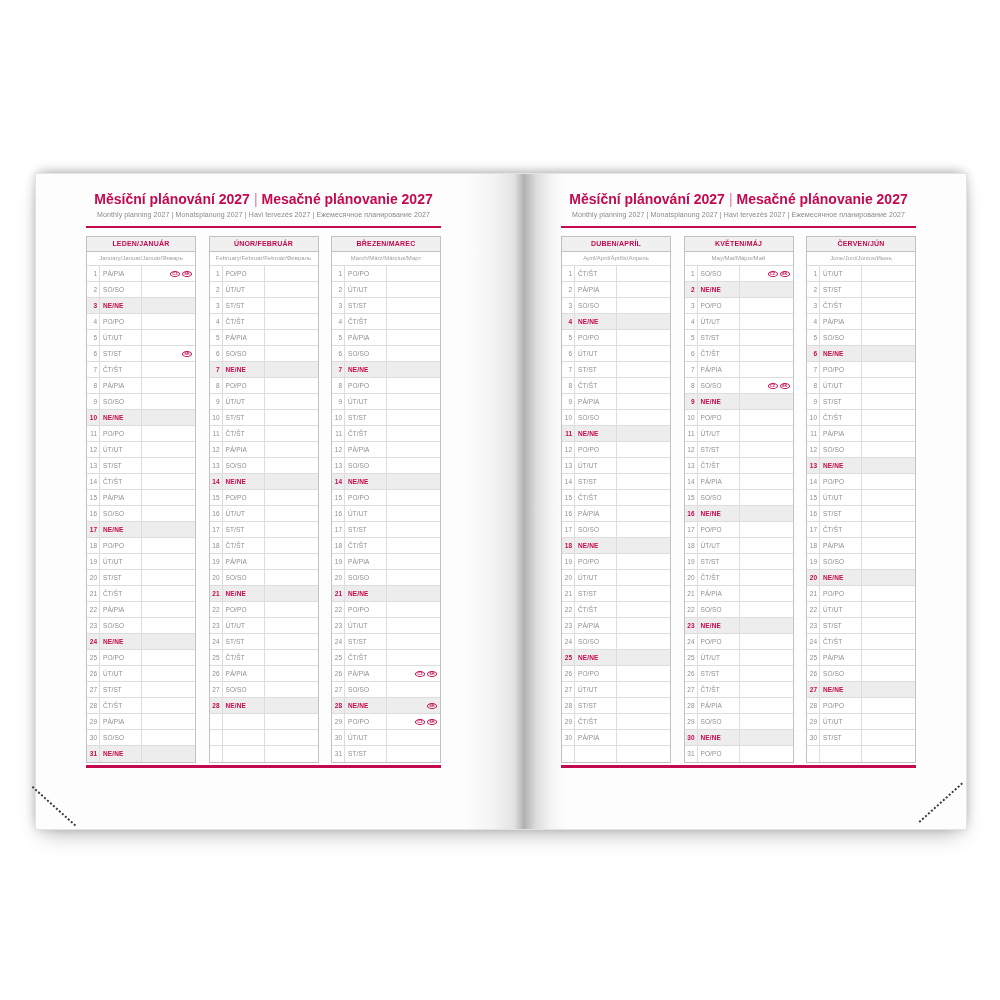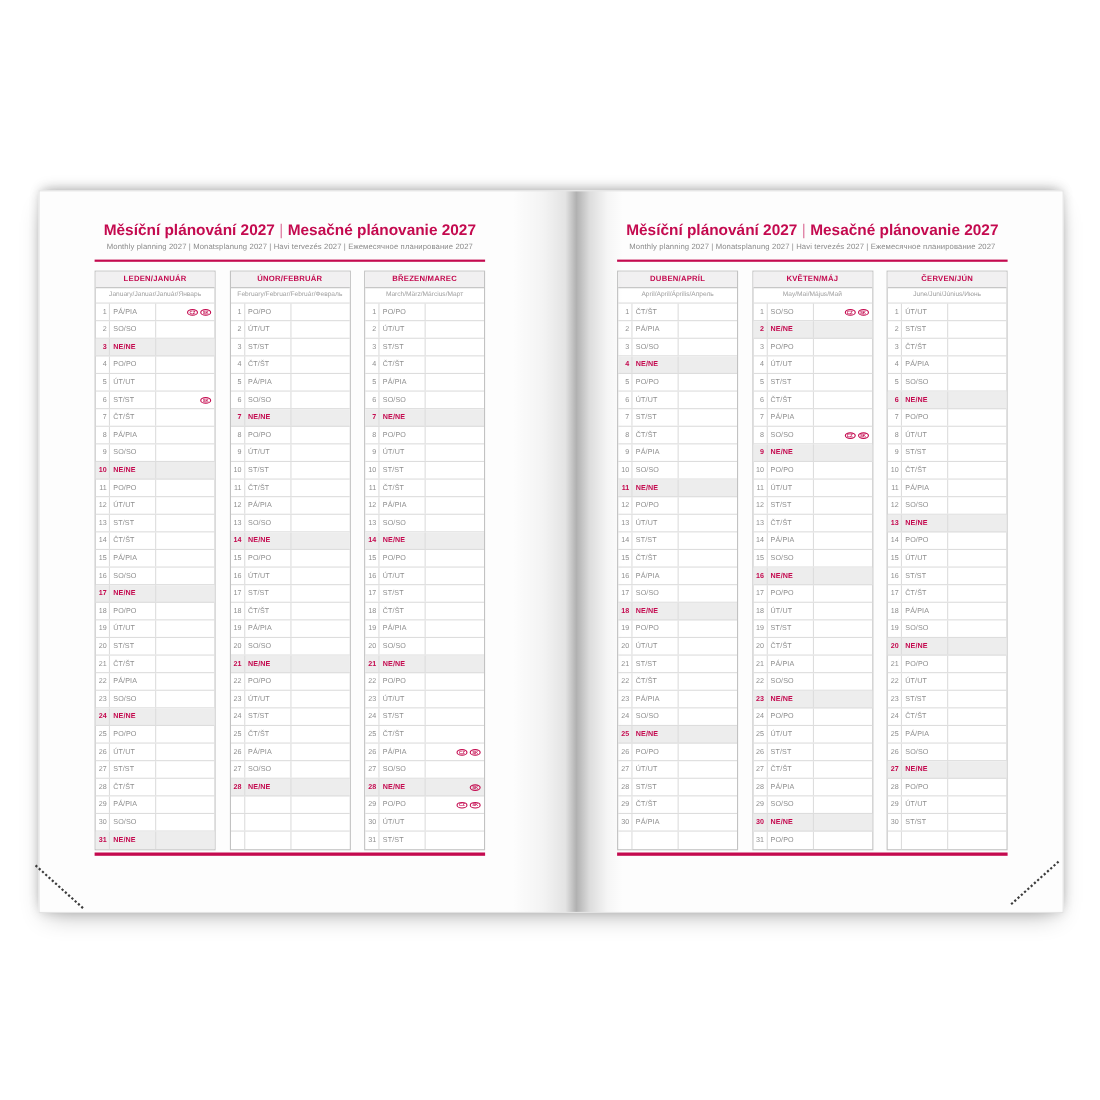--- a/index.html
+++ b/index.html
@@ -21,21 +21,21 @@
     box-shadow:0 -5px 12px -5px rgba(0,0,0,.28), 0 10px 22px -8px rgba(0,0,0,.30), 0 0 10px rgba(0,0,0,.12);
   }
   .page{position:absolute;top:0;height:100%;width:455px;background:transparent;}
   .page.left{left:0;}
   .page.right{right:0;}
   .spine{
     position:absolute;left:430px;top:0;width:100px;height:100%;pointer-events:none;
     background:linear-gradient(90deg, rgba(0,0,0,0) 0%, rgba(0,0,0,.04) 28%, rgba(0,0,0,.10) 48%,
                rgba(0,0,0,.30) 58%, rgba(0,0,0,.13) 70%, rgba(0,0,0,.03) 86%, rgba(0,0,0,0) 100%);
   }
-  .page-title{margin-top:28px;text-align:center;font-size:14px;font-weight:bold;color:var(--accent);line-height:15px;}
+  .page-title{margin-top:18px;text-align:center;font-size:14px;font-weight:bold;color:var(--accent);line-height:15px;}
   .page-title .sep{font-weight:normal;opacity:.55;padding:0 4px;}
   .page-subtitle{margin-top:3px;text-align:center;font-size:7px;color:#8a8a8a;letter-spacing:.1px;line-height:9px;}
   .rule-top{margin:7px auto 0 auto;width:355px;height:2px;background:var(--accent);}
   .months{margin:8px auto 0 auto;width:355px;display:flex;justify-content:space-between;}
   .month{width:110px;box-sizing:border-box;border:1px solid var(--border);background:#fff;}
   .m-head{height:14px;line-height:14px;background:var(--headbg);border-bottom:1px solid var(--border);
           text-align:center;font-size:7px;font-weight:bold;color:var(--accent);letter-spacing:.2px;}
   .m-langs{height:13px;line-height:13px;border-bottom:1px solid var(--rowb);text-align:center;
            font-size:6px;color:var(--langs);}
   .day-row{display:flex;height:16px;box-sizing:border-box;border-bottom:1px solid var(--rowb);

